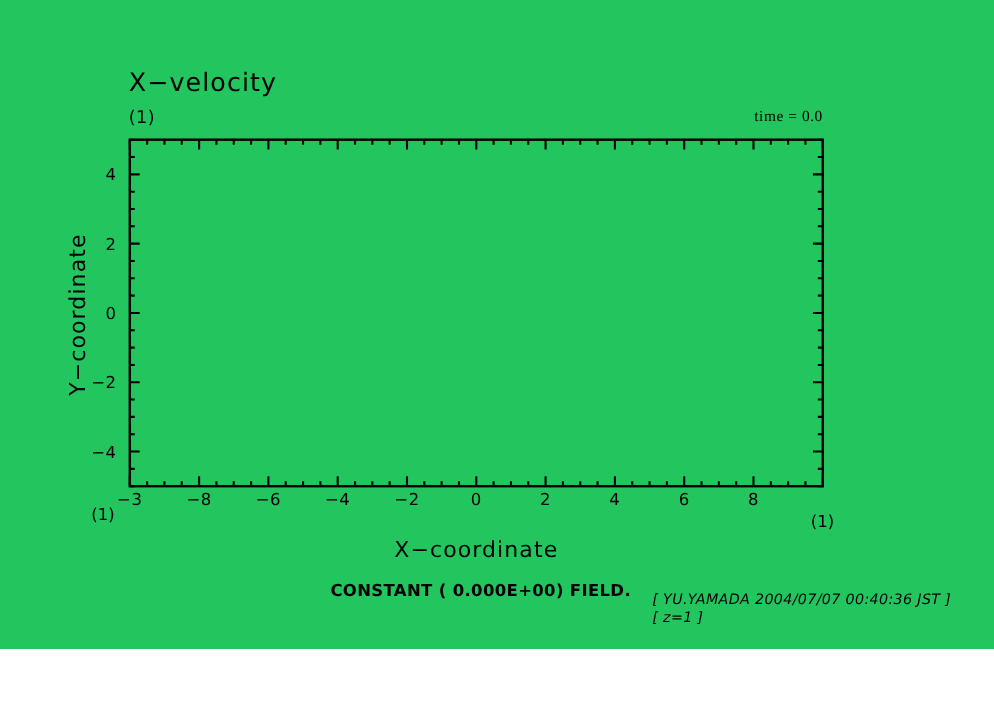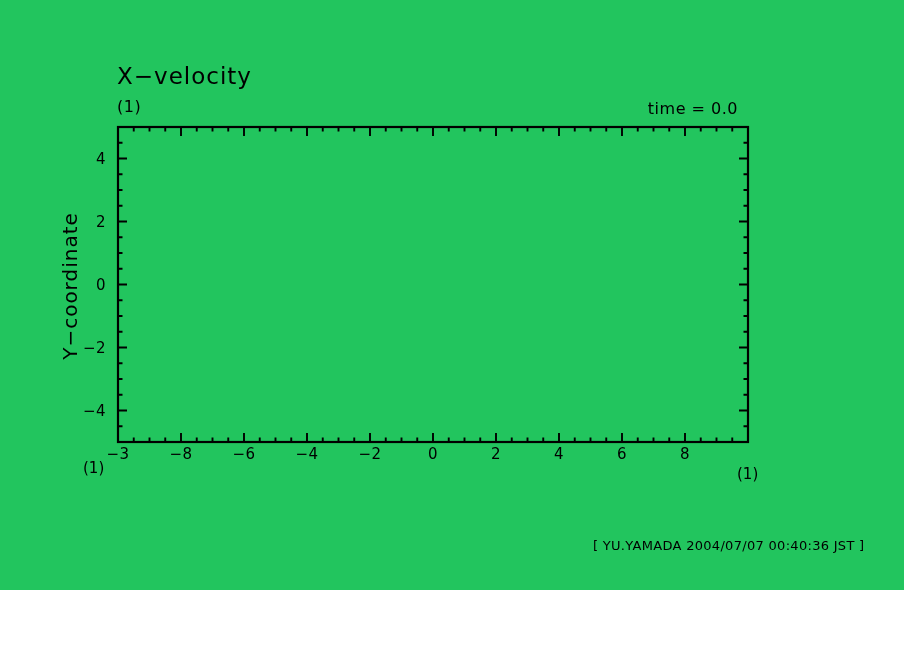--- a/index.html
+++ b/index.html
@@ -3,34 +3,34 @@
 <meta charset="utf-8">
 <style>
   html,body{margin:0;padding:0;background:#fff;}
   .page{
     position:relative;width:904px;height:590px;background:#22c55e;
     font-family:"DejaVu Sans","Liberation Sans",sans-serif;color:#000;
     overflow:hidden;
   }
   .title{position:absolute;left:117px;top:63px;font-size:23px;letter-spacing:1px;}
   .title-unit{position:absolute;left:117px;top:97px;font-size:16px;letter-spacing:0.5px;}
-  .time{position:absolute;right:166px;top:99px;font-size:16px;text-align:right;letter-spacing:0.5px;}
+  .time{position:absolute;right:156px;top:99px;font-size:14px;text-align:right;letter-spacing:0.5px;font-family:Liberation Serif, serif;}
   #plot-svg{position:absolute;left:0;top:0;}
   .tick-label{position:absolute;font-size:15px;letter-spacing:0.5px;}
   .x-tick{width:60px;text-align:center;top:446px;height:17px;line-height:17px;}
   .y-tick{width:64px;text-align:right;height:17px;line-height:17px;}
   .xlabel{position:absolute;left:283px;top:487px;width:300px;text-align:center;font-size:20px;letter-spacing:1px;}
   .ylabel{position:absolute;left:-30px;top:274px;width:200px;height:24px;text-align:center;
           font-size:20px;letter-spacing:1px;transform:rotate(-90deg);transform-origin:50% 50%;}
   .unit-bl{position:absolute;left:83px;top:459px;font-size:15px;}
   .unit-br{position:absolute;left:737px;top:465px;font-size:15px;}
   .footnote{position:absolute;left:237px;top:528px;width:400px;text-align:center;
             font-size:15px;font-weight:700;letter-spacing:0.3px;}
   .meta{position:absolute;left:593px;top:538px;font-size:13px;line-height:16px;letter-spacing:0.3px;}
-  .meta-line{white-space:pre;}
+  .meta-line{white-space:pre;font-style:italic;}
 </style>
 </head>
 <body>
 
 <div class="page">
 
   <div class="title">X−velocity</div>
   <div class="title-unit">(1)</div>
   <div class="time">time = 0.0</div>
 
@@ -52,23 +52,26 @@
       <div class="tick-label x-tick" style="left: 655px;">8</div>
     </div>
   <div id="y-ticks">
       <div class="tick-label y-tick" style="left: 42px; top: 150.5px;">4</div>
       <div class="tick-label y-tick" style="left: 42px; top: 213.5px;">2</div>
       <div class="tick-label y-tick" style="left: 42px; top: 276.5px;">0</div>
       <div class="tick-label y-tick" style="left: 42px; top: 339.5px;">−2</div>
       <div class="tick-label y-tick" style="left: 42px; top: 402.5px;">−4</div>
     </div>
 
+  <div class="xlabel">X−coordinate</div>
   <div class="ylabel">Y−coordinate</div>
 
   <div class="unit-bl">(1)</div>
   <div class="unit-br">(1)</div>
 
+  <div class="footnote">CONSTANT ( 0.000E+00) FIELD.</div>
 
   <div class="meta">
     <div class="meta-line">[ YU.YAMADA 2004/07/07 00:40:36 JST ]</div>
+    <div class="meta-line">[ z=1 ]</div>
   </div>
 
 </div>
 
 </body></html>

